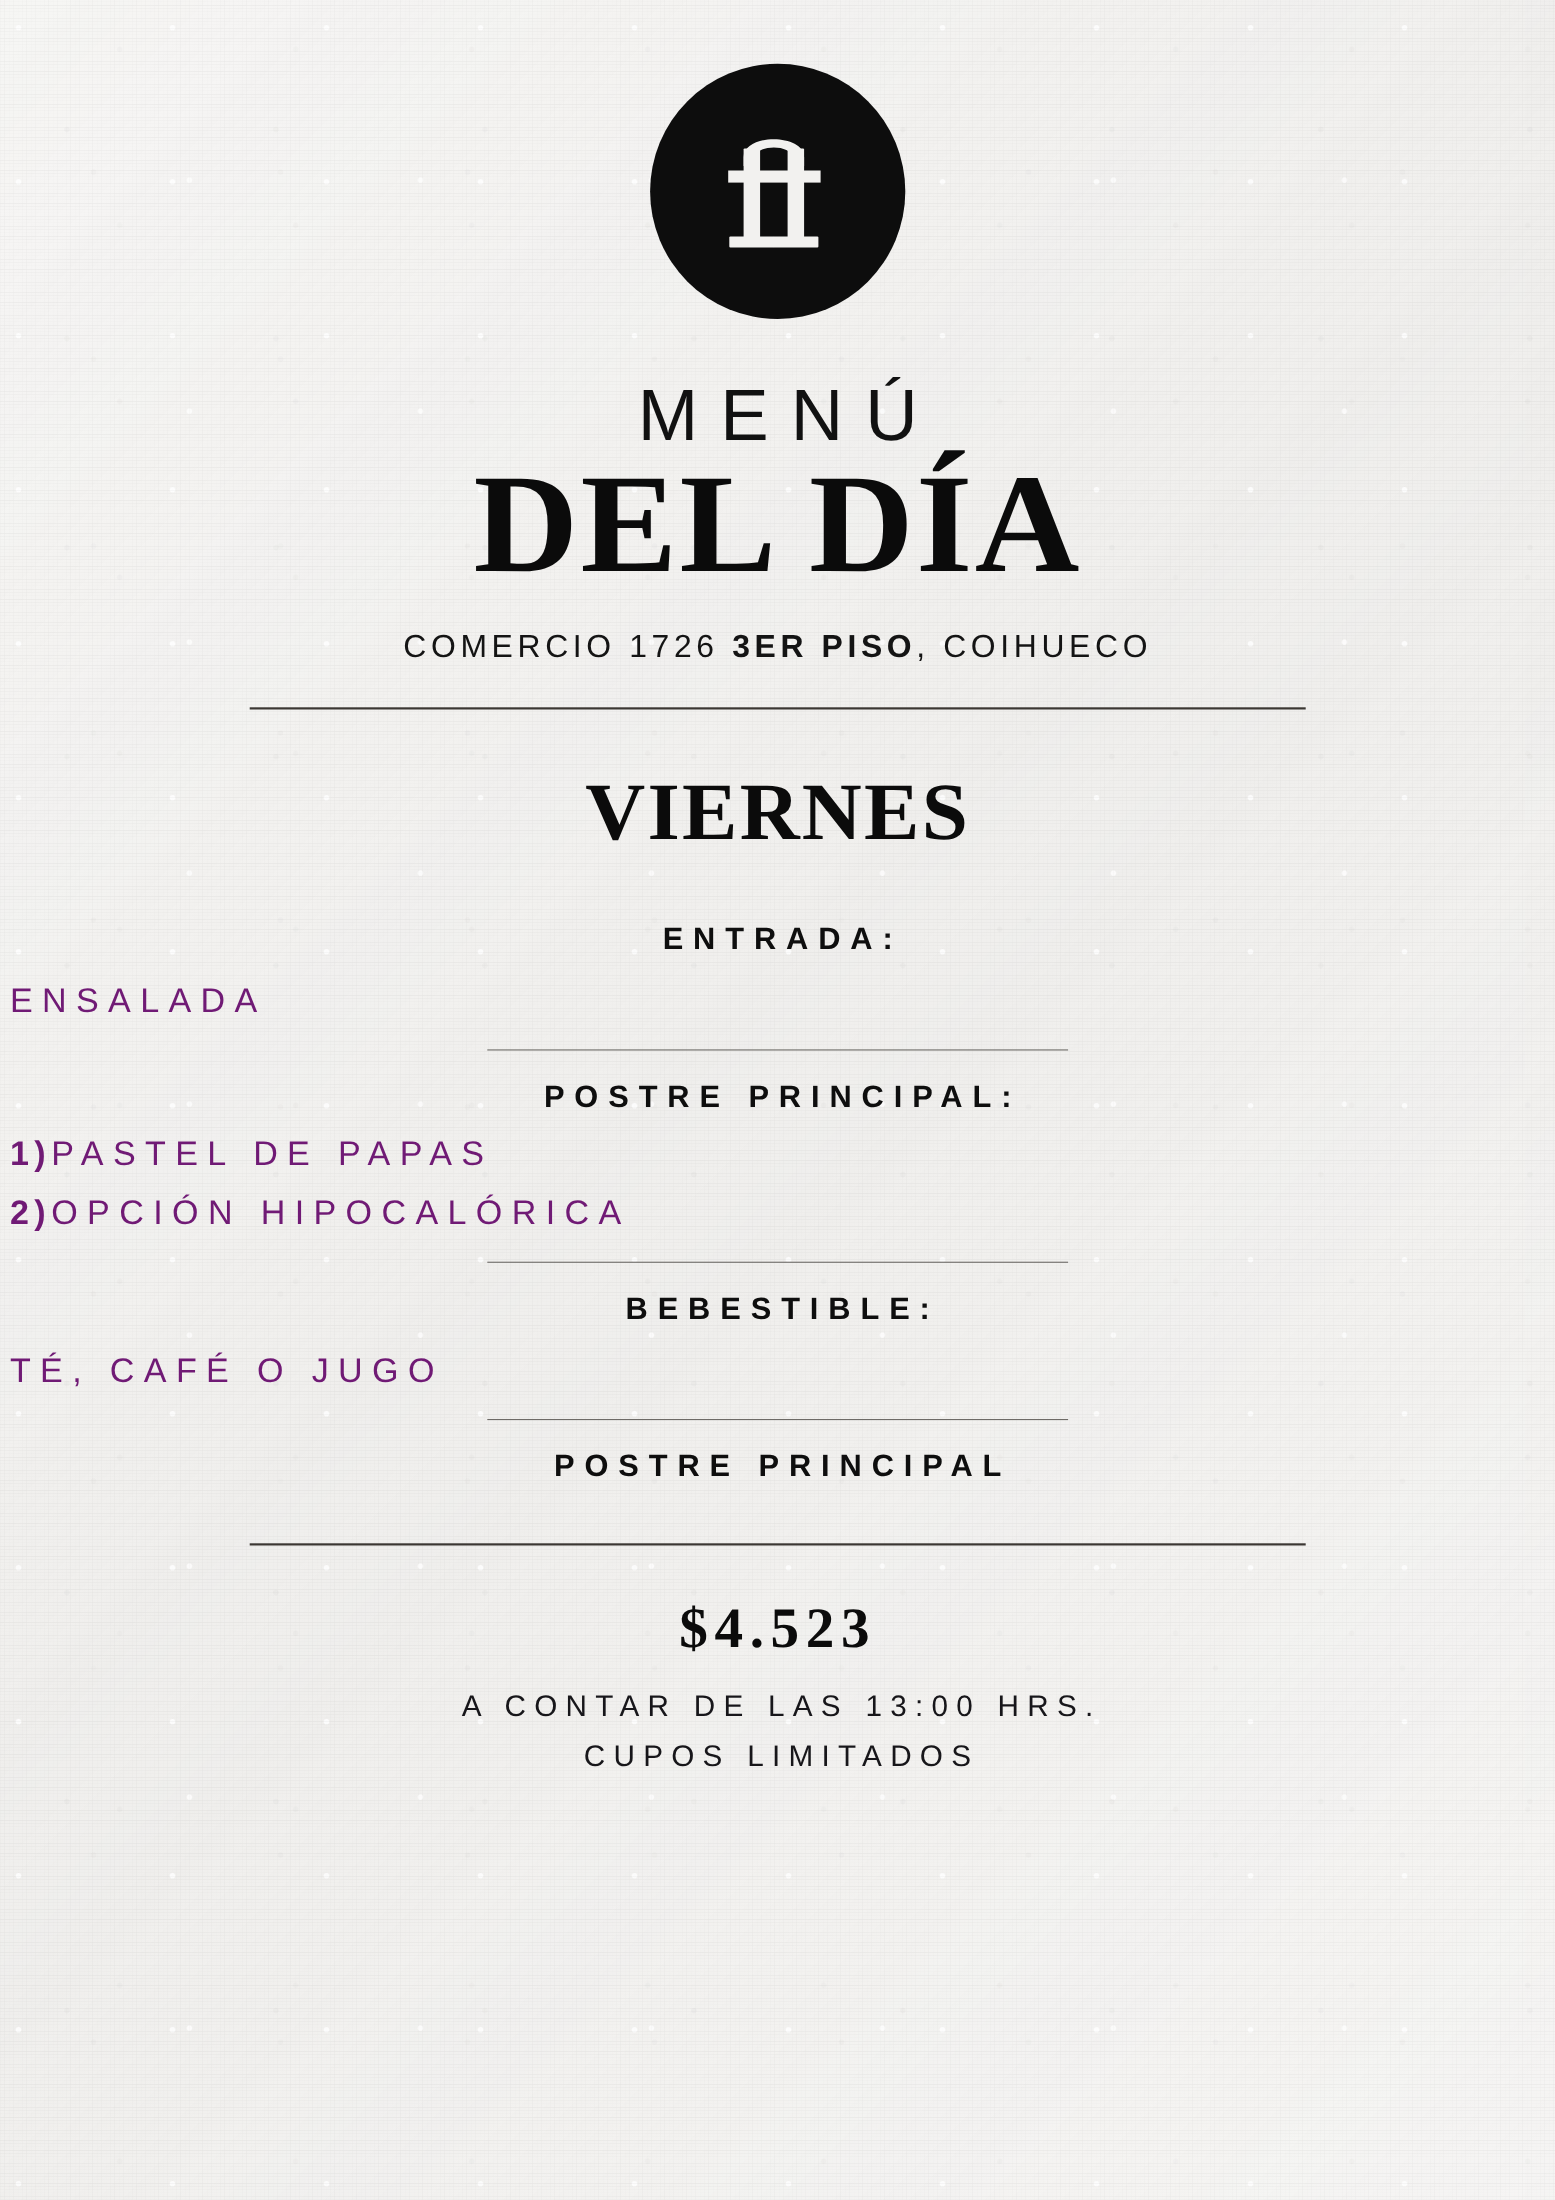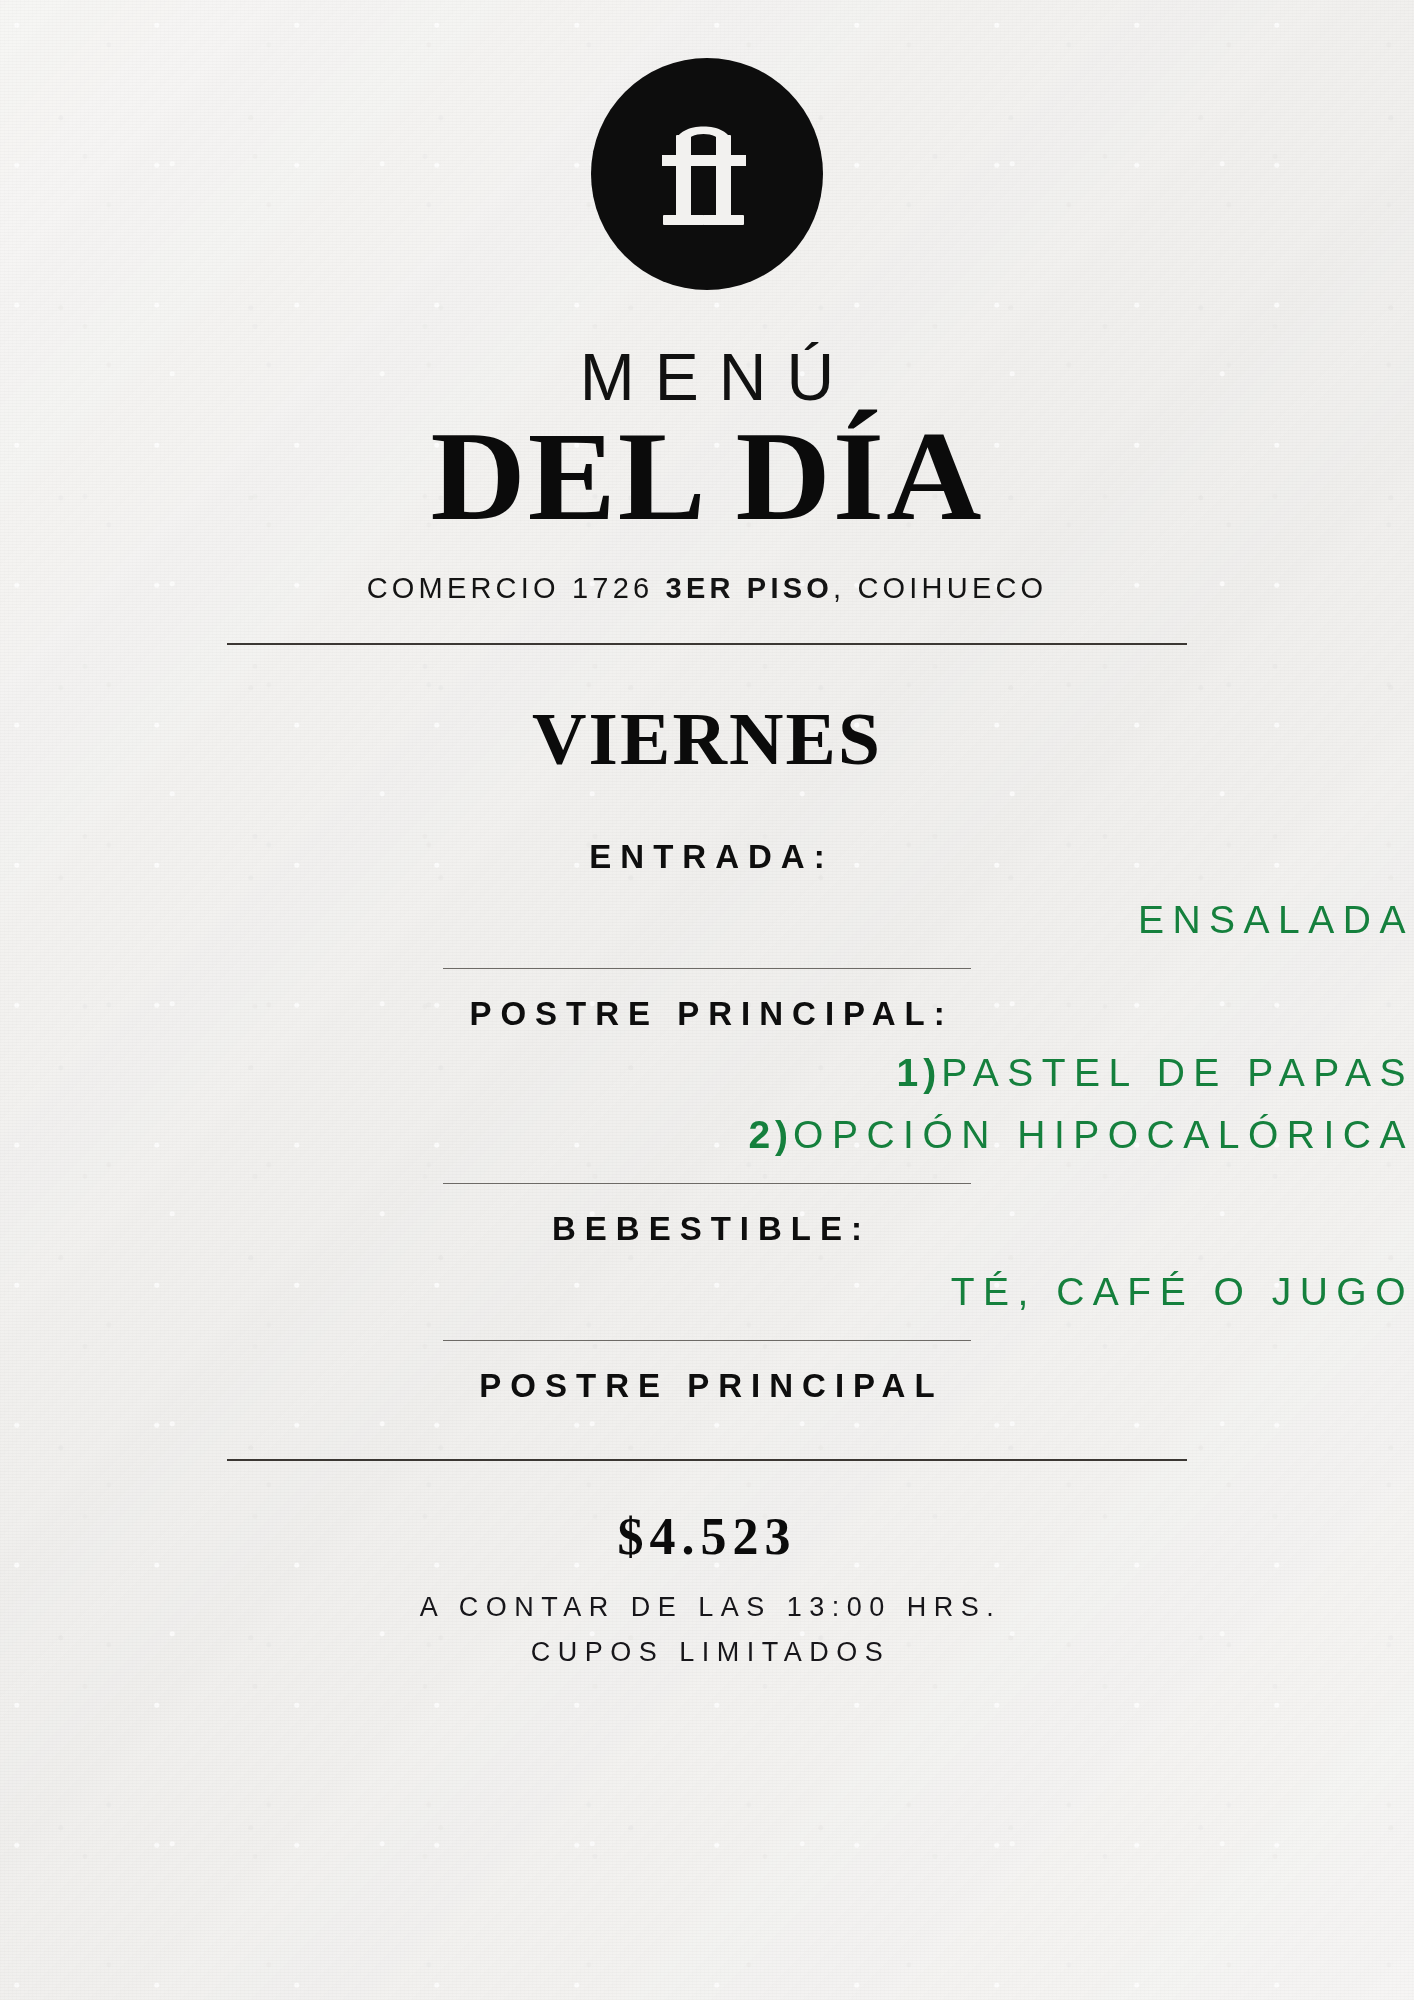--- a/index.html
+++ b/index.html
@@ -130,32 +130,32 @@
     color: #0b0b0b;
     transform: scaleX(1.02);
   }
 
   
   .sections {
     margin-top: 56px;
   }
   .sec-title {
     text-align: center;
-    font-size: 33px;
+    font-size: 28px;
     font-weight: 700;
     letter-spacing: 9px;
     color: #0e0e0e;
     margin-left: 9px;
   }
   .sec-item {
-    text-align: right;
-    font-size: 39px;
+    text-align: left;
+    font-size: 31px;
     font-weight: 400;
     letter-spacing: 8.5px;
-    color: #15803d;
+    color: #701a75;
     margin-top: 22px;
     margin-left: 9px;
     white-space: nowrap;
   }
   .sec-item .num {
     font-weight: 700;
     letter-spacing: 5px;
   }
   .numbered-list .sec-item {
     margin-top: 18px;

